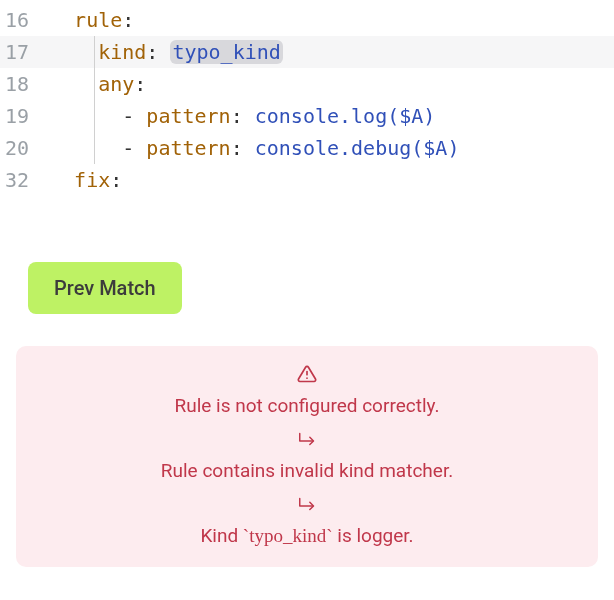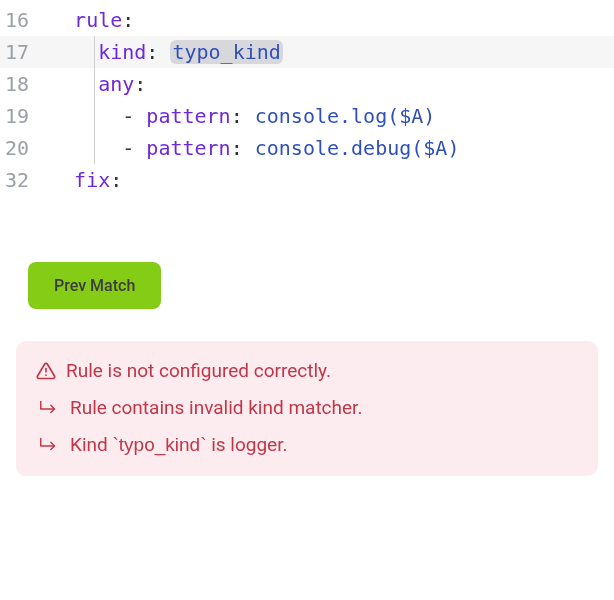--- a/index.html
+++ b/index.html
@@ -36,70 +36,71 @@
     white-space: pre;
     flex: 1;
   }
   .indent-guide {
     position: absolute;
     width: 1px;
     background: #d0d0d0;
     top: 0;
     bottom: 0;
   }
-  .tok-key { color: #6d28d9; }
+  .tok-key { color: #a16207; }
   .tok-colon { color: #333; }
   .tok-str { color: #3050b8; }
   .tok-dash { color: #333; }
   .selection-box {
     background: #d8d8dc;
     border-radius: 6px;
     padding: 0 2px;
   }
   .controls {
     margin-top: 48px;
     padding: 18px 28px 12px 28px;
   }
   .btn-row {
     display: flex;
     gap: 24px;
   }
   .btn {
-    background: #84cc16;
+    background: #bef264;
     color: #3c3c3c;
     border: none;
     border-radius: 8px;
     padding: 14px 26px;
-    font-size: 16px;
+    font-size: 20px;
     font-weight: 500;
     cursor: pointer;
     font-family: inherit;
   }
   .error-panel {
     margin: 20px 16px 0 16px;
     background: #fdecef;
     border-radius: 10px;
     padding: 18px 20px 20px 20px;
     color: #c0374a;
     font-size: 19px;
   }
   .error-line {
     display: flex;
     align-items: center;
     gap: 10px;
     margin-bottom: 14px;
+    flex-direction: column;
   }
   .error-line:last-child { margin-bottom: 0; }
   .warn-icon svg, .arrow-icon svg {
     display: block;
   }
   .warn-icon { flex-shrink: 0; }
   .arrow-icon { flex-shrink: 0; margin-left: 2px; }
   code.kind {
-    font-family: Liberation Sans, sans-serif;
+    font-family: Liberation Serif, serif;
   }
 </style>
 </head>
 <body>
 
 <div class="code-area" id="code-area">
     <div class="code-line">
       <span class="line-number">16</span>
       <span class="code-content">  <span class="tok-key">rule</span><span class="tok-colon">:</span></span>
     </div>

